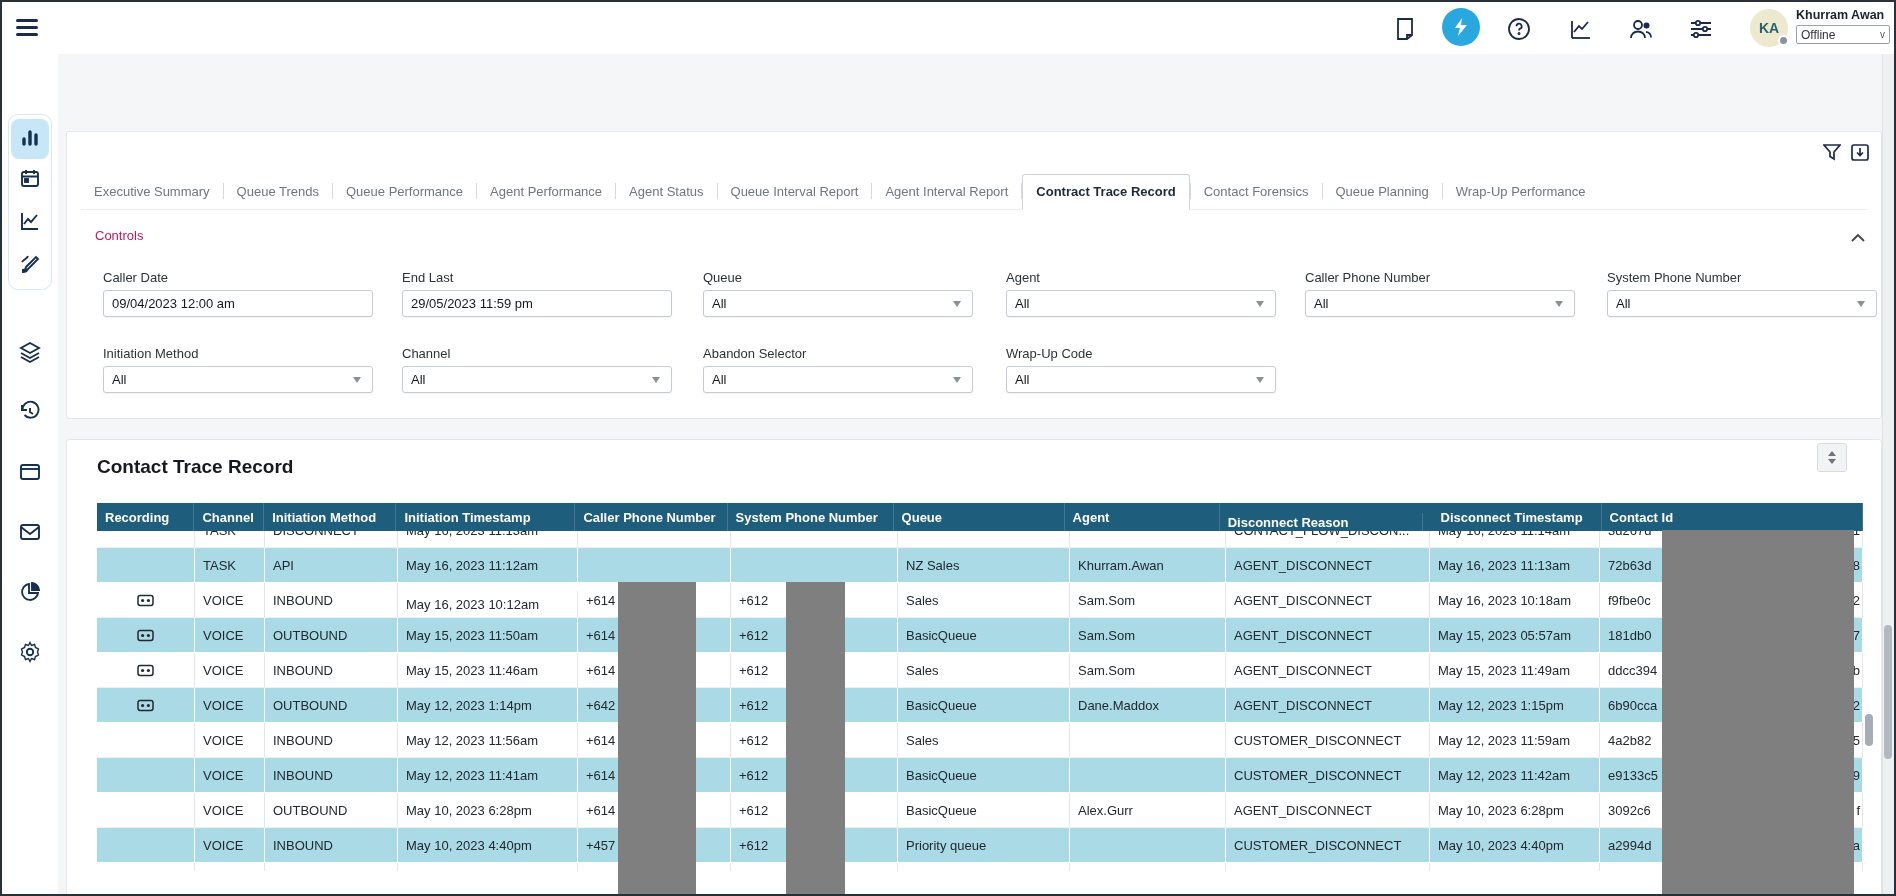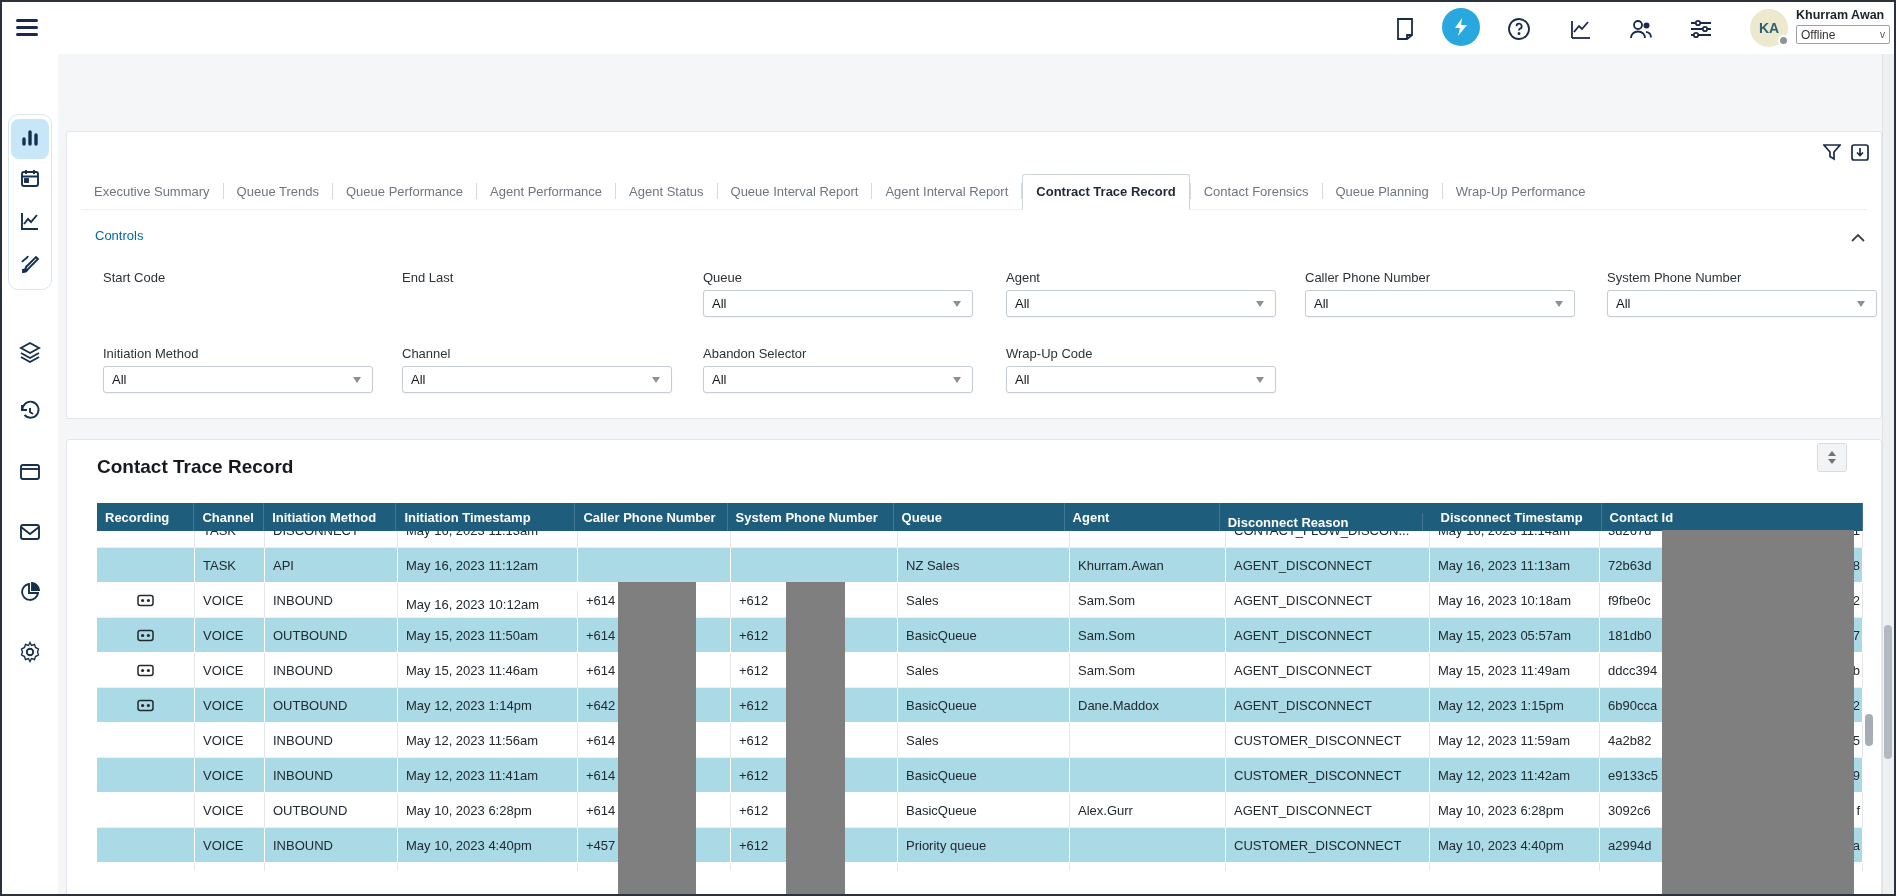--- a/index.html
+++ b/index.html
@@ -50,21 +50,21 @@
   #card1 { position:absolute; left:8px; top:77px; width:1816px; height:288px; background:#fff;
     border:1px solid #e3e6ea; border-radius:3px; }
   #funnel-icon { position:absolute; right:40px; top:12px; }
   #download-icon { position:absolute; right:12px; top:12px; }
   #tabs { position:absolute; left:14px; right:14px; top:42px; height:36px; display:flex; align-items:flex-end;
     border-bottom:1px solid #eceef1; }
   .tab { font-size:13px; color:#6e7680; padding:9px 13px 10px 13px; white-space:nowrap; cursor:pointer; }
   .tab.active { background:#fff; border:1px solid #cfd4da; border-bottom:1px solid #fff; margin-bottom:-1px;
     border-radius:3px 3px 0 0; color:#1f2937; font-weight:bold; }
   .tab-sep { width:1px; height:16px; background:#d6dade; margin-bottom:10px; }
-  #controls-label { position:absolute; left:28px; top:96px; font-size:13px; color:#0369a1; }
+  #controls-label { position:absolute; left:28px; top:96px; font-size:13px; color:#be185d; }
   #controls-collapse { position:absolute; right:16px; top:96px; }
   .filter { position:absolute; width:270px; }
   .filter .flabel { font-size:13px; color:#2c3338; margin-bottom:5px; }
   .fbox { height:27px; background:#fff; border:1px solid #c6ccd4; border-radius:3px;
     box-shadow:0 1px 2px rgba(0,0,0,.05); font-size:13px; color:#15191e;
     display:flex; align-items:center; padding:0 8px; justify-content:space-between; }
   .fbox .chev { width:0; height:0; border-left:4.5px solid transparent; border-right:4.5px solid transparent;
     border-top:6px solid #8a9098; margin-right:3px; }
 
   
@@ -288,24 +288,30 @@
         <span class="tab">Wrap-Up Performance</span>
       </div>
     <div id="controls-label">Controls</div>
     <div id="controls-collapse">
       <svg width="14" height="9" viewBox="0 0 14 9" stroke="#444" fill="none" stroke-width="1.8">
           <path d="M1 8 L7 2 13 8"></path>
         </svg>
     </div>
     <div id="filters">
         <div class="filter" style="left: 36px; top: 138px;">
-          <div class="flabel">Start Code</div>
+          <div class="flabel">Caller Date</div>
+          <div class="fbox">
+            <span>09/04/2023 12:00 am</span>
+          </div>
         </div>
         <div class="filter" style="left: 335px; top: 138px;">
           <div class="flabel">End Last</div>
+          <div class="fbox">
+            <span>29/05/2023 11:59 pm</span>
+          </div>
         </div>
         <div class="filter" style="left: 636px; top: 138px;">
           <div class="flabel">Queue</div>
           <div class="fbox">
             <span>All</span>
             <span class="chev"></span>
           </div>
         </div>
         <div class="filter" style="left: 939px; top: 138px;">
           <div class="flabel">Agent</div>

